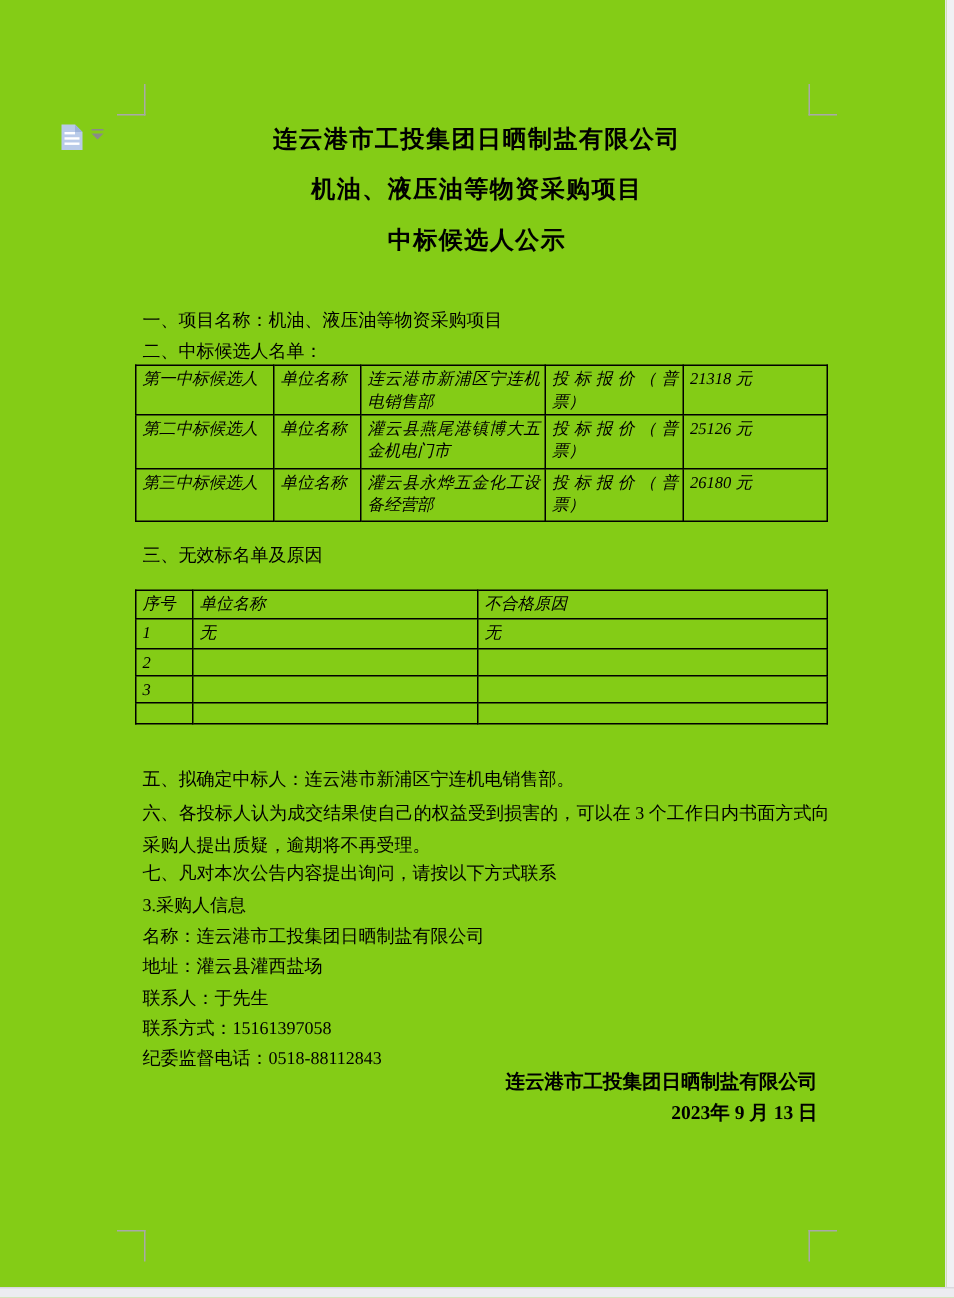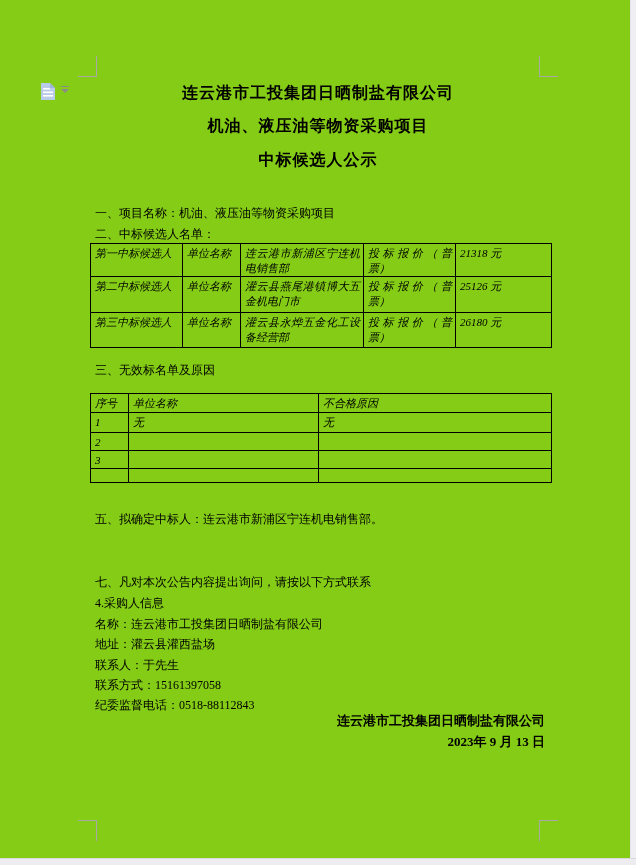--- a/index.html
+++ b/index.html
@@ -148,22 +148,23 @@
     </tr>
     <tr style="height:14px">
       <td></td>
       <td></td>
       <td></td>
     </tr>
   </tbody>
     </table>
 
   <div class="doc-line" style="top:511px">五、拟确定中标人：连云港市新浦区宁连机电销售部。</div>
+  <div class="doc-par" style="top:532px">六、各投标人认为成交结果使自己的权益受到损害的，可以在 3 个工作日内书面方式向采购人提出质疑，逾期将不再受理。</div>
   <div class="doc-line" style="top:574px">七、凡对本次公告内容提出询问，请按以下方式联系</div>
-  <div class="doc-line" style="top:595px">4.采购人信息</div>
+  <div class="doc-line" style="top:595px">3.采购人信息</div>
   <div class="doc-line" style="top:616px">名称：连云港市工投集团日晒制盐有限公司</div>
   <div class="doc-line" style="top:636px">地址：灌云县灌西盐场</div>
   <div class="doc-line" style="top:657px">联系人：于先生</div>
   <div class="doc-line" style="top:677px">联系方式：15161397058</div>
   <div class="doc-line" style="top:697px">纪委监督电话：0518-88112843</div>
 
   <div class="footer-block">
     <div>连云港市工投集团日晒制盐有限公司</div>
     <div>2023年 9 月 13 日</div>
   </div>

